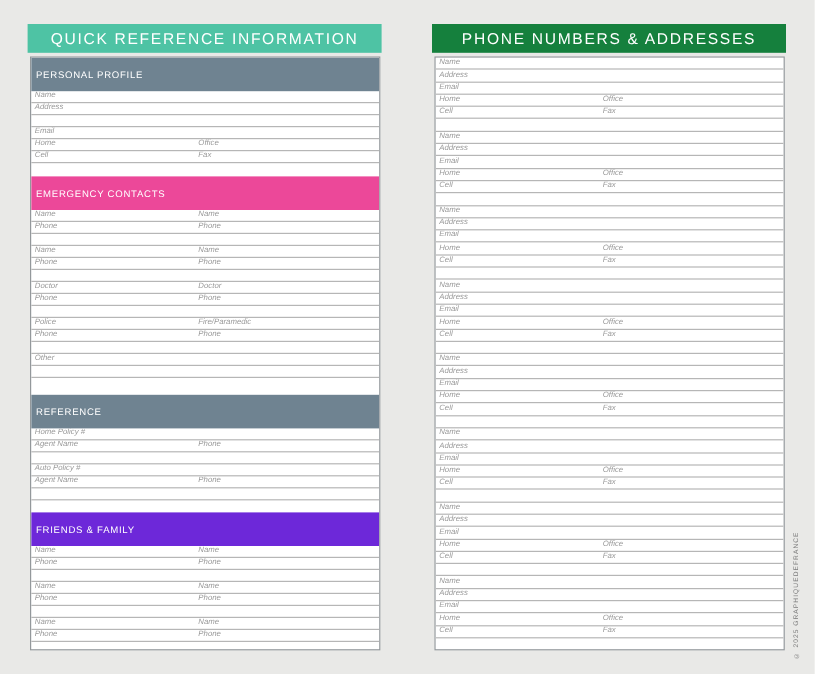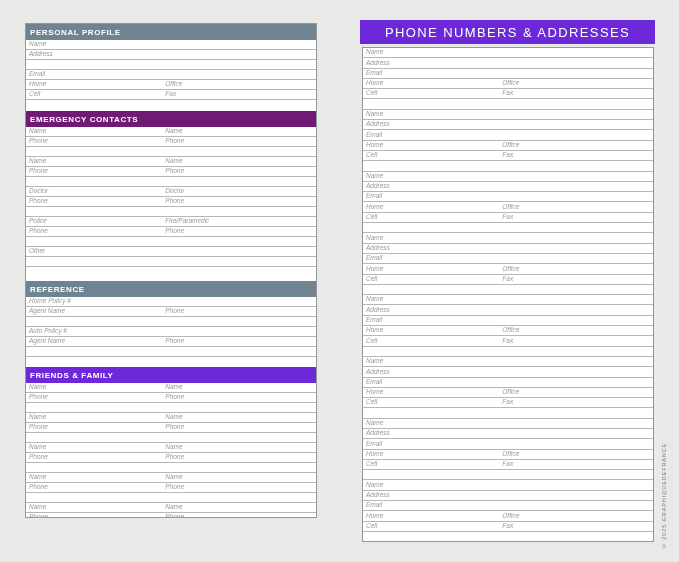--- a/index.html
+++ b/index.html
@@ -17,22 +17,22 @@
   .title-text {
     color:#ffffff; font-size:13px; letter-spacing:1.4px; font-weight:400;
     white-space:nowrap;
   }
   .content {
     box-sizing:border-box; margin:3px 0 0 2px; width:292px; height:495px;
     background:#ffffff; border:1px solid #93989b;
     display:flex; flex-direction:column; overflow:hidden;
   }
   .section-bar {
-    flex:0 0 auto; box-sizing:border-box; height:16px;
-    color:#ffffff; font-size:8px; font-weight:bold; letter-spacing:0.6px;
+    flex:0 0 auto; box-sizing:border-box; height:28px;
+    color:#ffffff; font-size:8px; font-weight:normal; letter-spacing:0.6px;
     display:flex; align-items:center; padding-left:4px; white-space:nowrap;
   }
   .row {
     flex:0 0 auto; box-sizing:border-box; height:10px;
     border-bottom:1px solid #b6b6b6;
     display:flex; align-items:flex-end;
   }
   .row.fluid { height:auto; flex:1 1 0; }
   .row.no-border { border-bottom:none; }
   .cell {
@@ -48,41 +48,44 @@
     font-size:5.5px; letter-spacing:0.9px; color:#7d7d7d;
     white-space:nowrap; line-height:10px;
   }
 </style>
 </head>
 <body>
 
 <div class="canvas" style="background: rgb(233, 233, 231);">
 
   <div class="page page-left">
+    <div class="title-bar" style="background: rgb(78, 195, 164);">
+      <span class="title-text">QUICK REFERENCE INFORMATION</span>
+    </div>
     <div class="content" id="left-content">
         <div class="section-bar" style="background: rgb(111, 131, 145); margin-top: 0px;">PERSONAL PROFILE</div>
         <div class="row">
           <span class="cell c-full">Name</span>
         </div>
         <div class="row">
           <span class="cell c-full">Address</span>
         </div>
         <div class="row"></div>
         <div class="row">
           <span class="cell c-full">Email</span>
         </div>
         <div class="row">
           <span class="cell c1">Home</span>
           <span class="cell c2">Office</span>
         </div>
         <div class="row">
           <span class="cell c1">Cell</span>
           <span class="cell c2">Fax</span>
         </div>
-        <div class="section-bar" style="background: #701a75; margin-top: 11px;">EMERGENCY CONTACTS</div>
+        <div class="section-bar" style="background: #ec4899; margin-top: 11px;">EMERGENCY CONTACTS</div>
         <div class="row">
           <span class="cell c1">Name</span>
           <span class="cell c2">Name</span>
         </div>
         <div class="row">
           <span class="cell c1">Phone</span>
           <span class="cell c2">Phone</span>
         </div>
         <div class="row"></div>
         <div class="row">
@@ -175,21 +178,21 @@
           <span class="cell c2">Name</span>
         </div>
         <div class="row">
           <span class="cell c1">Phone</span>
           <span class="cell c2">Phone</span>
         </div>
       </div>
   </div>
 
   <div class="page page-right">
-    <div class="title-bar" style="background: #6d28d9;">
+    <div class="title-bar" style="background: #15803d;">
       <span class="title-text">PHONE NUMBERS &amp; ADDRESSES</span>
     </div>
     <div class="content" id="right-content">
         <div class="row fluid">
           <span class="cell c-full">Name</span>
         </div>
         <div class="row fluid">
           <span class="cell c-full">Address</span>
         </div>
         <div class="row fluid">

